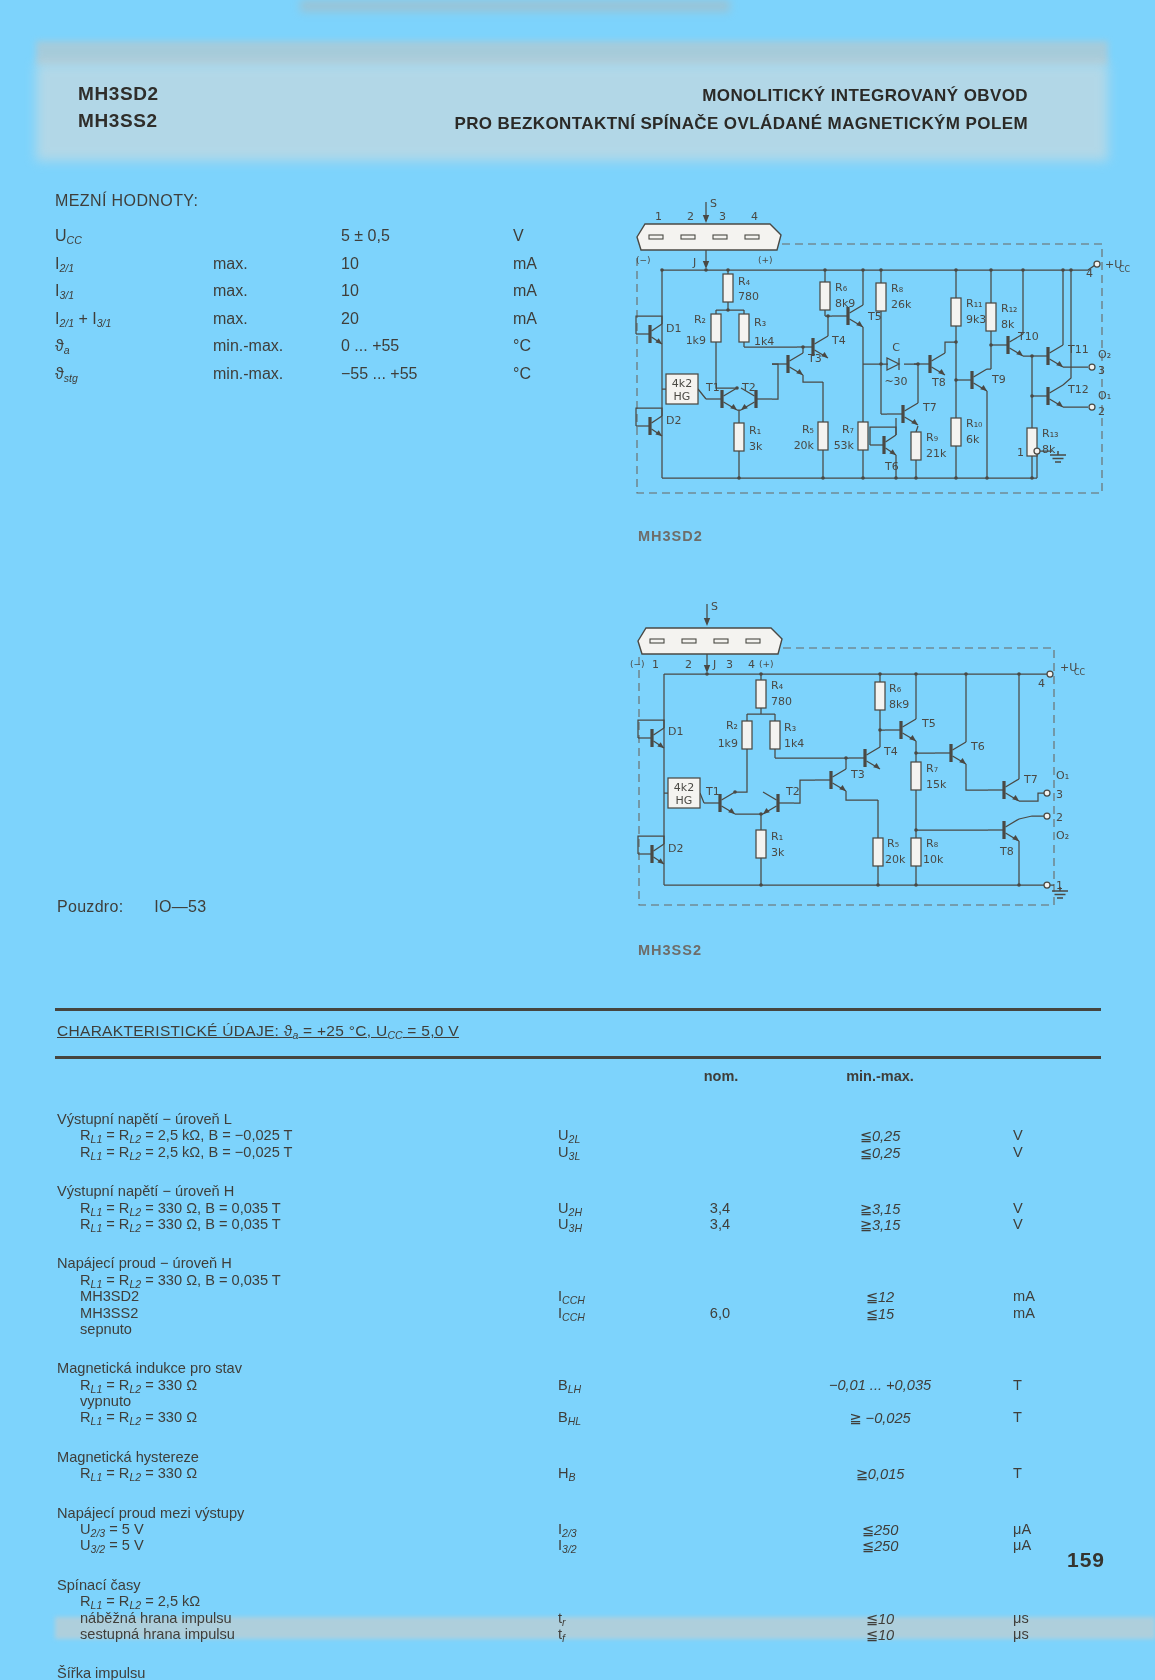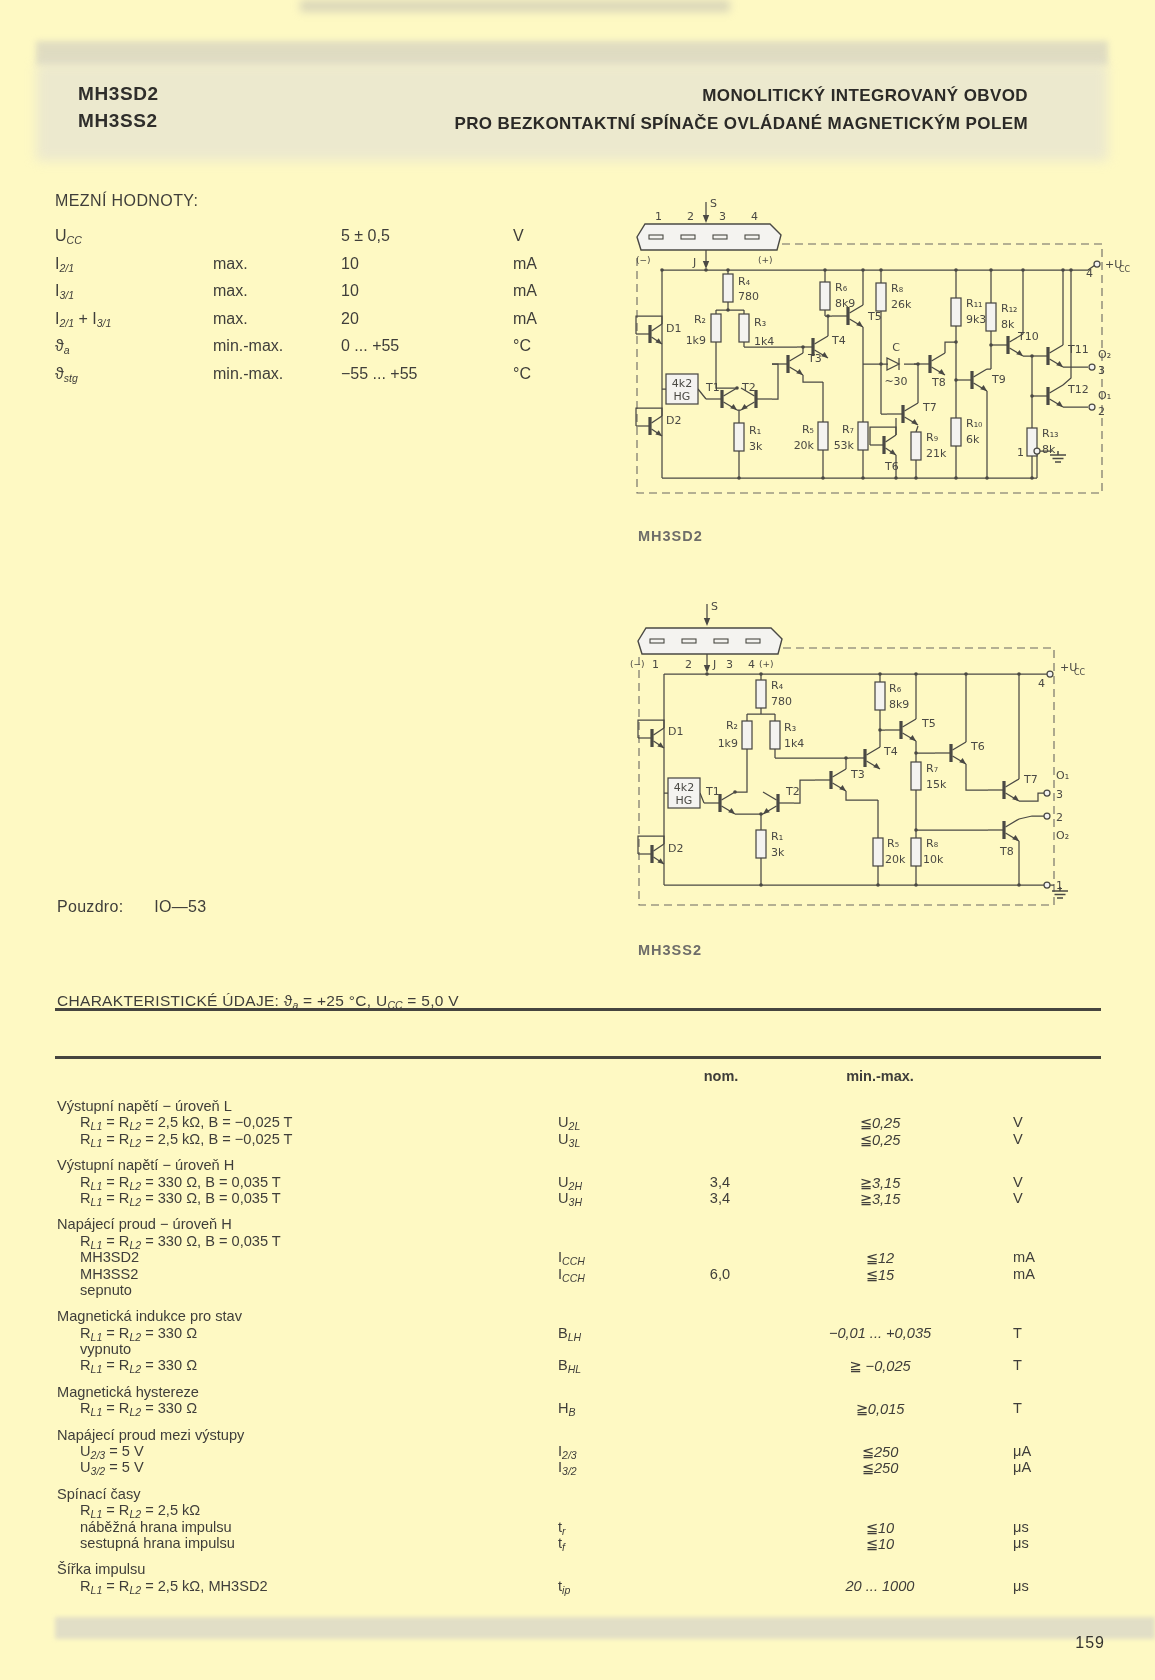--- a/index.html
+++ b/index.html
@@ -1,16 +1,16 @@
 <!DOCTYPE html>
 <html><head>
 <meta charset="utf-8">
 <style>
   html,body{margin:0;padding:0;background:#e8e7e4;}
-  .page{position:relative;width:1155px;height:1680px;background:#fef9c3;overflow:hidden;
+  .page{position:relative;width:1155px;height:1680px;background:#7dd3fc;overflow:hidden;
         font-family:"Liberation Sans","DejaVu Sans",sans-serif;color:#3f3e3a;}
   .abs{position:absolute;}
   
   .smudge{position:absolute;left:300px;top:0;width:430px;height:12px;background:#b7b5b0;opacity:.5;filter:blur(4px);}
   .band-top{position:absolute;left:36px;top:41px;width:1072px;height:24px;background:#c7c5c0;opacity:.55;filter:blur(3px);}
   .band-header{position:absolute;left:36px;top:63px;width:1072px;height:98px;background:#dedcd7;opacity:.55;filter:blur(6px);}
   .band-bottom{position:absolute;left:55px;top:1617px;width:1100px;height:22px;background:#cfcdc8;opacity:.6;filter:blur(2px);}
   
   .models{position:absolute;left:78px;top:80px;font-size:19px;font-weight:bold;line-height:27px;letter-spacing:.6px;color:#2f2e2b;}
   .doctitle{position:absolute;right:127px;top:82px;text-align:right;font-size:17px;font-weight:bold;line-height:28px;letter-spacing:.4px;color:#2b2a27;}
@@ -34,34 +34,34 @@
   svg text{fill:#4a4944;font-family:"DejaVu Sans",sans-serif;font-size:11px;}
   svg text.sm{font-size:9px;}
   svg text.sub{font-size:8px;}
   svg .comp{fill:#f4f3f0;stroke:#4a4944;stroke-width:1.25;}
   svg .dot{fill:#4a4944;stroke:none;}
   
   .pouzdro{position:absolute;left:57px;top:898px;font-size:16px;letter-spacing:.3px;}
   .pouzdro .val{margin-left:26px;}
   
   .rule{position:absolute;left:55px;width:1046px;height:3px;background:#46453f;}
-  .chars-title{position:absolute;left:57px;top:992px;font-size:15.5px;letter-spacing:.3px;}
+  .chars-title{position:absolute;left:57px;top:1022px;font-size:15.5px;letter-spacing:.3px;text-decoration:underline;}
   .colhead{position:absolute;top:1068px;font-weight:bold;font-size:14.5px;text-align:center;}
   .colhead.nom{left:678px;width:86px;}
   .colhead.mm{left:797px;width:166px;}
   .crows{position:absolute;left:0;top:1088px;width:1155px;}
   .crow{position:relative;height:16.4px;font-size:14.6px;}
-  .crow.sec{margin-top:10px;}
+  .crow.sec{margin-top:23px;}
   .cp{position:absolute;left:80px;width:470px;white-space:nowrap;}
   .crow.sec .cp{left:57px;}
   .cs{position:absolute;left:558px;width:110px;}
   .cn{position:absolute;left:672px;width:96px;text-align:center;}
   .cm{position:absolute;left:795px;width:170px;text-align:center;font-style:italic;}
   .cu{position:absolute;left:1013px;width:80px;}
-  .pagenum{position:absolute;right:50px;top:1634px;font-size:16px;color:#35342f;letter-spacing:1px;}
+  .pagenum{position:absolute;right:50px;top:1548px;font-size:21px;color:#35342f;letter-spacing:1px;font-weight:bold;}
 </style>
 </head>
 <body>
 
 <div class="page">
 
   <div class="smudge"></div>
   <div class="band-top"></div>
   <div class="band-header"></div>
   <div class="band-bottom"></div>

